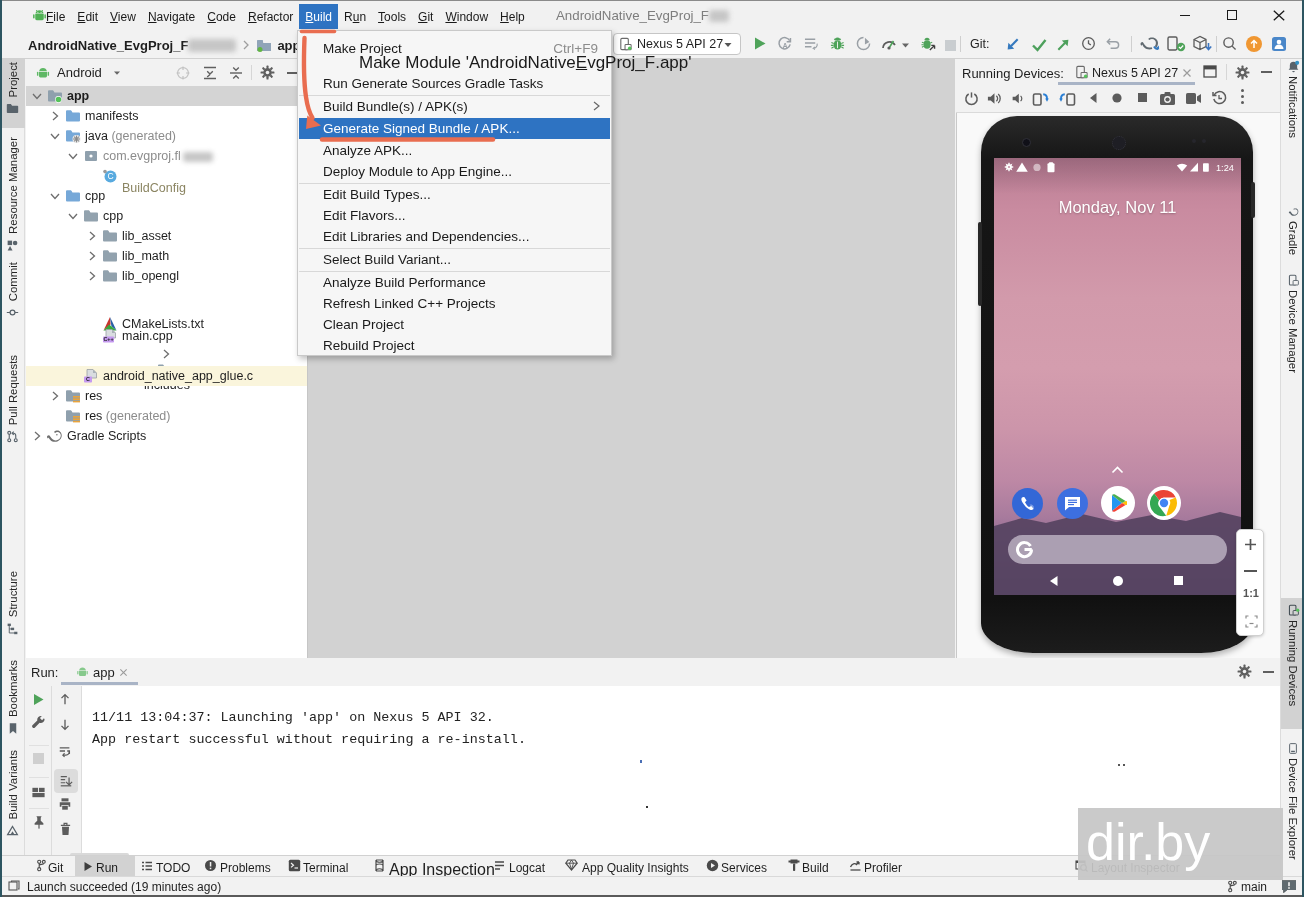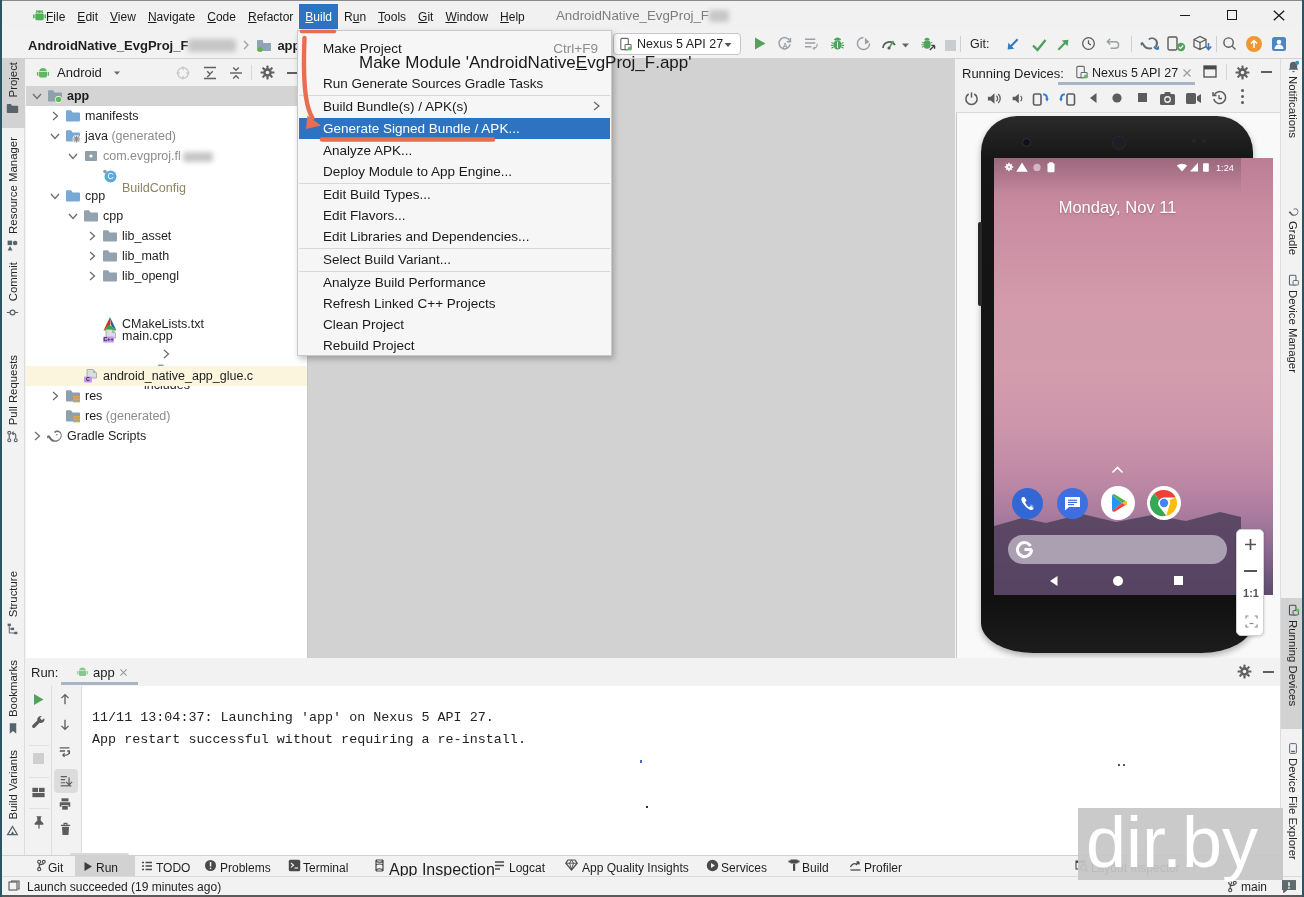--- a/index.html
+++ b/index.html
@@ -683,21 +683,21 @@
 </div>
 
 <div class="abs" id="phone" style="left:981px;top:116px;width:272px;height:537px;background:linear-gradient(180deg,#2a2a2a,#161616 8%,#111 90%,#1c1c1c);border-radius:36px 36px 52px 52px / 36px 36px 30px 30px;box-shadow:0 3px 6px rgba(0,0,0,0.3);"></div>
 <div class="abs" style="left:978px;top:222px;width:4px;height:84px;background:#282828;border-radius:2px;"></div>
 <div class="abs" style="left:1251px;top:182px;width:4px;height:36px;background:#282828;border-radius:2px;"></div>
 <div class="abs" style="left:1022px;top:138px;width:9px;height:9px;border-radius:50%;background:#101018;border:1px solid #303038;"></div>
 <div class="abs" style="left:1112px;top:136px;width:14px;height:14px;border-radius:50%;background:#1e1e24;border:1px dotted #34343c;"></div>
 <div class="abs" style="left:1192px;top:139px;width:4px;height:4px;border-radius:50%;background:#26262c;"></div>
 <div class="abs" style="left:1202px;top:139px;width:4px;height:4px;border-radius:50%;background:#26262c;"></div>
 
-<div class="abs" id="screen" style="left:994px;top:158px;width:279px;height:437px;background:linear-gradient(180deg,#bb7e94 0%,#c98ba0 12%,#d29aab 32%,#d49dae 48%,#cc95aa 62%,#bd88a5 74%,#a87b9d 82%,#8a6890 90%,#695477 97%,#5e4b6d 100%);overflow:hidden;">
+<div class="abs" id="screen" style="left:994px;top:158px;width:247px;height:437px;background:linear-gradient(180deg,#bb7e94 0%,#c98ba0 12%,#d29aab 32%,#d49dae 48%,#cc95aa 62%,#bd88a5 74%,#a87b9d 82%,#8a6890 90%,#695477 97%,#5e4b6d 100%);overflow:hidden;">
   <div class="abs" style="left:0;top:0;width:247px;height:36px;background:linear-gradient(180deg,rgba(80,52,70,0.30),rgba(80,52,70,0));"></div>
   <svg class="abs" style="left:9px;top:3px;" width="60" height="12" viewBox="0 0 60 12">
       <g fill="#fff">
         <circle cx="6" cy="6" r="3"></circle>
         <path d="M6 1.2 L7 3 H5 Z M6 10.8 L7 9 H5 Z M1.2 6 L3 5 V7 Z M10.8 6 L9 5 V7 Z M2.6 2.6 L4.4 3.4 L3.4 4.4 Z M9.4 9.4 L7.6 8.6 L8.6 7.6 Z M9.4 2.6 L8.6 4.4 L7.6 3.4 Z M2.6 9.4 L3.4 7.6 L4.4 8.6 Z"></path>
         <path d="M19 1.5 L24.8 10.8 H13.2 Z"></path>
         <circle cx="34" cy="6.4" r="3.6" opacity="0.5"></circle>
         <rect x="44.5" y="2.2" width="7" height="9" rx="1"></rect>
         <rect x="46" y="1.2" width="4" height="2" rx="0.5"></rect>
       </g>
@@ -901,21 +901,21 @@
         <path d="M2 6 H14 V11 H12 V9 H4 V11 H2 Z"></path>
         <rect x="4.8" y="10" width="6.4" height="4.5"></rect>
       </g>
     </svg>
   <svg class="abs" style="left:33px;top:136px;" width="13" height="14" viewBox="0 0 14 15">
       <path d="M2 3.5 H12 M5.5 3 V1.5 H8.5 V3" stroke="#5c5c5c" stroke-width="1.3" fill="none"></path>
       <path d="M3.2 5 H10.8 L10.2 14 H3.8 Z" fill="#5c5c5c"></path>
     </svg>
 </div>
 
-<div class="abs" style="left:92px;top:707px;font-family:'Liberation Mono',monospace;font-size:13.4px;color:#222;line-height:22px;white-space:pre;">11/11 13:04:37: Launching 'app' on Nexus 5 API 27.
+<div class="abs" style="left:92px;top:707px;font-family:'Liberation Mono',monospace;font-size:13.4px;color:#222;line-height:22px;white-space:pre;">11/11 13:04:37: Launching 'app' on Nexus 5 API 32.
 App restart successful without requiring a re-install.</div>
 <div class="abs" style="left:70px;top:853px;width:59px;height:4px;background:#d9d9d9;border-radius:2px;"></div>
 <div class="abs" style="left:640px;top:760px;width:2px;height:3px;background:#4a6fb5;"></div>
 <div class="abs" style="left:646px;top:806px;width:2px;height:2px;background:#333;"></div>
 <div class="abs" style="left:1118px;top:764px;width:2px;height:2px;background:#555;"></div>
 <div class="abs" style="left:1123px;top:764px;width:2px;height:2px;background:#555;"></div>
 
 <div class="abs" id="btools"></div>
 <svg class="abs" style="left:36px;top:859px;" width="11" height="13" viewBox="0 0 12 14">
     <circle cx="3.5" cy="3" r="1.7" stroke="#4a4a4a" stroke-width="1.2" fill="none"></circle>
@@ -1002,13 +1002,13 @@
     <path d="M1 1.5 H15 V11 H6 L2.5 14 V11 H1 Z" fill="#5f6а6f"></path>
     <path d="M1 1.5 H15 V11 H6 L2.5 14 V11 H1 Z" fill="#5f6a6f"></path>
     <rect x="7.2" y="3.2" width="1.6" height="4" fill="#f2f2f2"></rect>
     <rect x="7.2" y="8.2" width="1.6" height="1.6" fill="#f2f2f2"></rect>
   </svg>
 <div class="abs" id="winborder"></div>
 <div class="abs" style="left:0;top:0px;width:2px;height:897px;background:#2d5561;"></div>
 <div class="abs" style="left:1302px;top:0px;width:2px;height:897px;background:#2d5561;"></div>
 
 <div class="abs" style="left:1078px;top:808px;width:205px;height:72px;background:rgba(198,198,198,0.93);"></div>
-<div class="abs" style="left:1086px;top:804px;width:215px;font-size:72px;line-height:76px;color:#fff;font-family:'Liberation Sans',sans-serif;">dir.by</div>
+<div class="abs" style="left:1086px;top:804px;width:215px;font-size:52px;line-height:76px;color:#fff;font-family:'Liberation Sans',sans-serif;">dir.by</div>
 
 </body></html>

